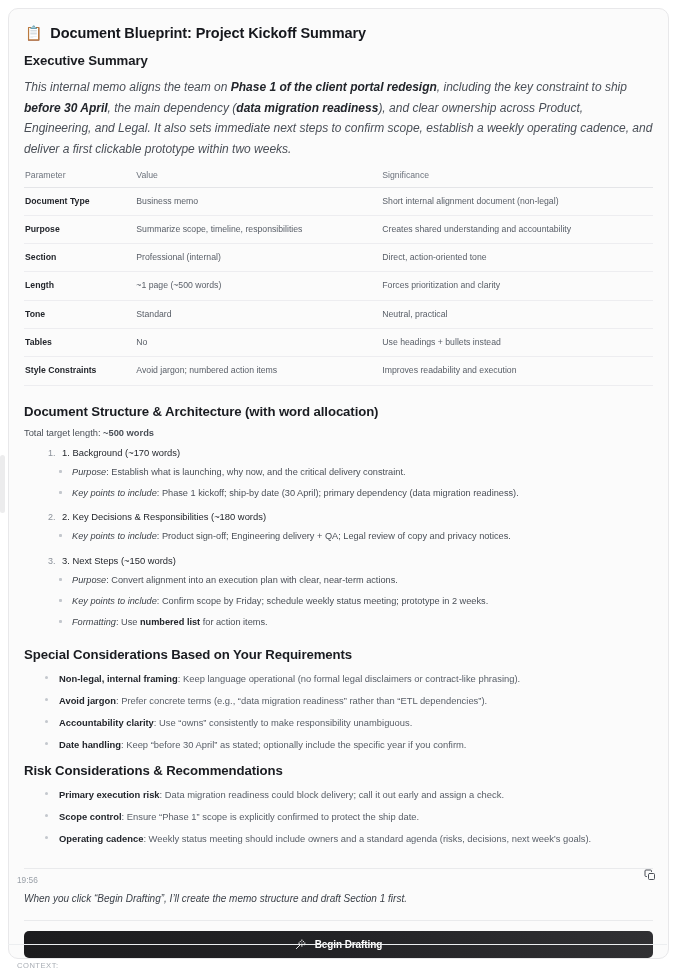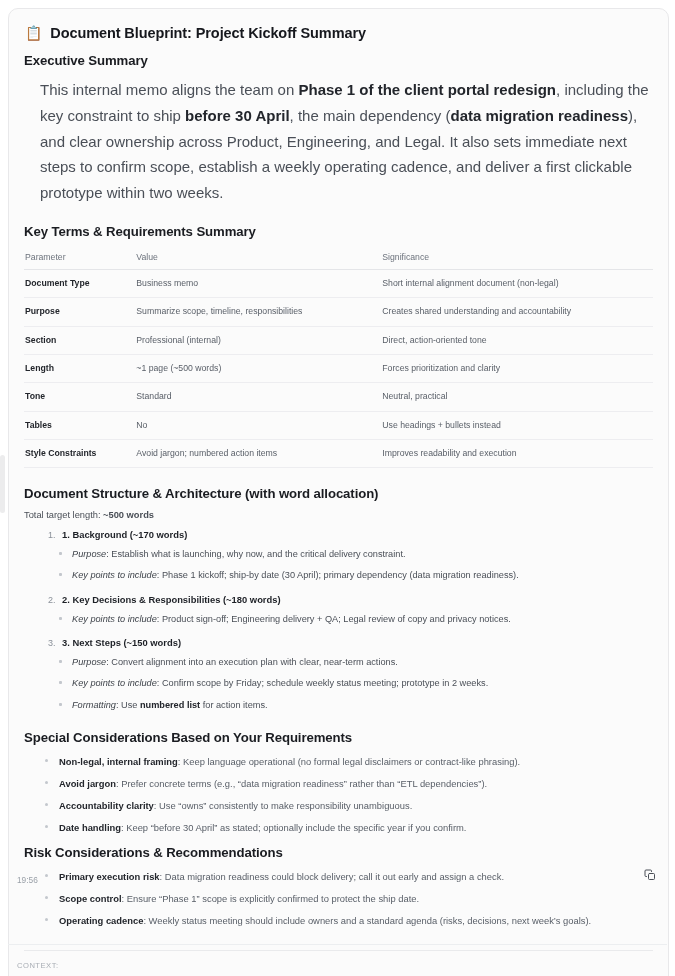--- a/index.html
+++ b/index.html
@@ -40,22 +40,23 @@
   .doc-title .emoji { font-size: 14px; line-height: 1; }
 
   
   h2.sec {
     font-size: 13.2px; font-weight: 700; color: #1a1c21;
     margin: 0 0 9px 0; letter-spacing: -0.1px;
   }
   h2.sec.gap { margin-top: 18px; }
 
   p.body {
-    font-size: 15px; color: #4a4f57; line-height: 1.72;
-    margin: 0 0 6px 16px;
+    font-size: 12px; color: #4a4f57; line-height: 1.72;
+    margin: 0 0 6px 0;
+    font-style: italic;
   }
   p.body b, .b { font-weight: 700; color: #23262c; }
 
   
   table.kt { width: 100%; border-collapse: collapse; margin: 0 0 6px 0; }
   table.kt th {
     text-align: left; font-size: 8.7px; font-weight: 400; color: #6c727c;
     padding: 4px 6px 7px 1px; border-bottom: 1px solid #e4e5e8;
   }
   table.kt td {
@@ -69,21 +70,21 @@
   table.kt col.c3 { width: 43.2%; }
 
   
   p.total { font-size: 9.3px; color: #4a4f57; margin: 0 0 7px 0; }
 
   ol.struct {
     margin: 0 0 4px 0; padding-left: 34px;
     font-size: 9.4px; color: #23262c;
   }
   ol.struct > li {
-    font-weight: 700; color: #1d2026; margin: 0 0 3px 0;
+    font-weight: 400; color: #1d2026; margin: 0 0 3px 0;
     padding-left: 4px; line-height: 1.6;
   }
   ol.struct > li::marker { font-weight: 400; color: #8a9099; font-size: 9px; }
 
   ul.sub {
     list-style: none; margin: 5px 0 9px 0; padding-left: 34px;
     font-weight: 400;
   }
   ul.sub li {
     position: relative; font-size: 9.2px; color: #4a4f57;
@@ -159,21 +160,20 @@
   <div class="card">
 
     <div class="doc-title">
       <span class="emoji">📋</span>
       <span>Document Blueprint: Project Kickoff Summary</span>
     </div>
 
     <h2 class="sec">Executive Summary</h2>
     <p class="body">This internal memo aligns the team on <b>Phase 1 of the client portal redesign</b>, including the key constraint to ship <b>before 30 April</b>, the main dependency (<b>data migration readiness</b>), and clear ownership across Product, Engineering, and Legal. It also sets immediate next steps to confirm scope, establish a weekly operating cadence, and deliver a first clickable prototype within two weeks.</p>
 
-    <h2 class="sec gap">Key Terms &amp; Requirements Summary</h2>
     <table class="kt">
       <colgroup>
           <col class="c1">
           <col class="c2">
           <col class="c3">
         </colgroup>
       <thead>
         <tr>
           <th>Parameter</th>
           <th>Value</th>

